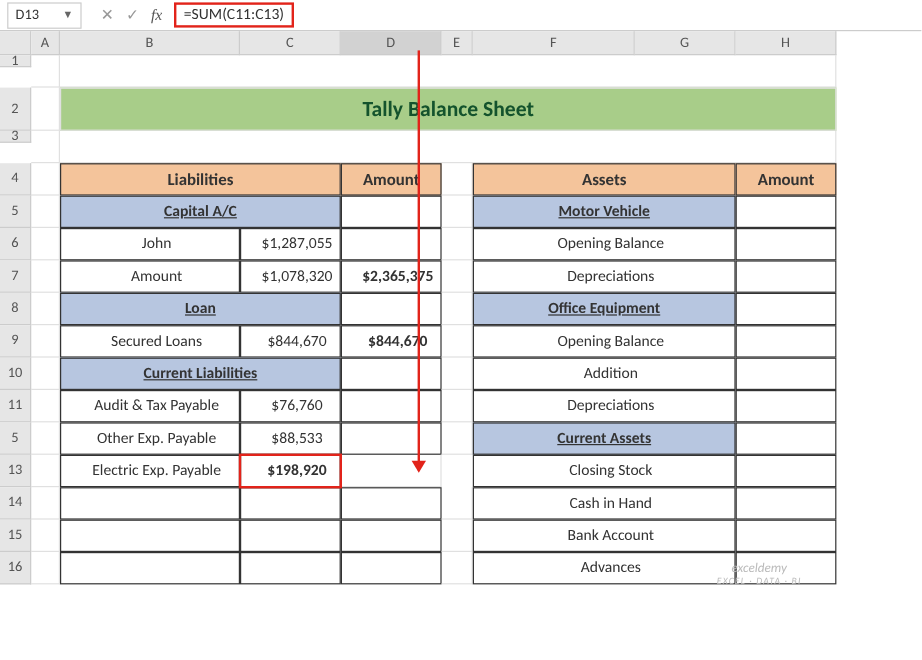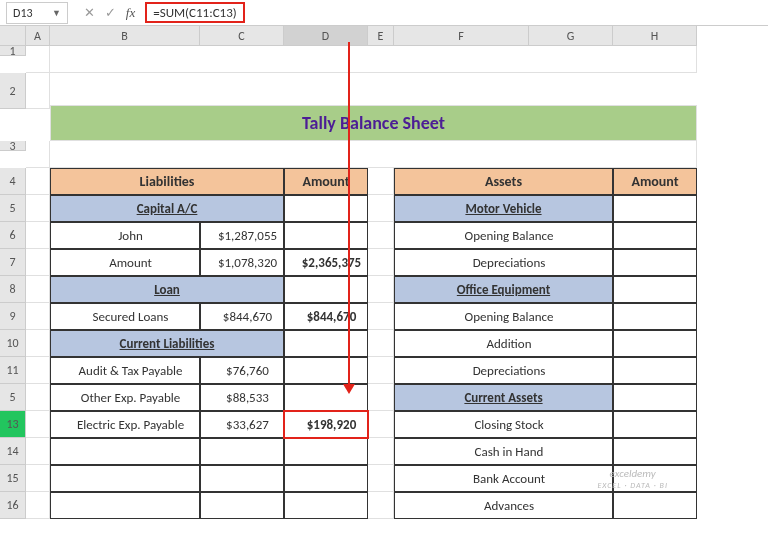--- a/index.html
+++ b/index.html
@@ -8,23 +8,23 @@
 .name-box { width: 62px; height: 22px; border: 1px solid #ccc; margin: 0 6px; padding: 2px 6px; font-size: 12px; display: flex; align-items: center; justify-content: space-between; }
 .name-box .chev { font-size: 9px; color: #666; }
 .fb-icons { display: flex; align-items: center; gap: 10px; padding: 0 10px; color: #999; }
 .fb-icons span { font-size: 13px; }
 .fx { font-style: italic; font-family: 'Times New Roman', serif; font-size: 13px; color: #555; }
 .formula-box { border: 2px solid #e2231a; padding: 1px 6px; font-size: 13px; }
 .grid { display: grid; grid-template-columns: 26px 24px 150px 84px 84px 26px 135px 84px 84px; position: relative; }
 .col-h { background: #e6e6e6; border-right: 1px solid #ccc; border-bottom: 1px solid #ccc; text-align: center; font-size: 12px; color: #555; height: 20px; line-height: 20px; }
 .col-h.sel { background: #d2d2d2; }
 .row-h { background: #e6e6e6; border-right: 1px solid #ccc; border-bottom: 1px solid #ccc; text-align: center; font-size: 12px; color: #555; display: flex; align-items: center; justify-content: center; }
-.row-h.sel { background: #22c55e; }
+.row-h.sel { background: #e5e5e5; }
 .cell { border-right: 1px solid #e0e0e0; border-bottom: 1px solid #e0e0e0; padding: 0 5px; display: flex; align-items: center; min-height: 27px; font-size: 13px; }
-.title-merge { grid-column: 3 / 10; background: #a8cd89; color: #4c1d95; font-weight: bold; font-size: 18px; justify-content: center; border: 1px solid #e0e0e0; height: 36px; margin-top: 32px; }
+.title-merge { grid-column: 3 / 10; background: #a8cd89; color: #14532d; font-weight: bold; font-size: 18px; justify-content: center; border: 1px solid #e0e0e0; height: 36px; }
 .bhdr { background: #f4c49b; font-weight: bold; justify-content: center; border: 1px solid #333 !important; font-size: 14px; }
 .sub { background: #b7c6e0; font-weight: bold; text-decoration: underline; justify-content: center; border: 1px solid #333 !important; }
 .bcell { border: 1px solid #333 !important; }
 .ctr { justify-content: center; padding-left: 16px; }
 .bold { font-weight: bold; }
 .sel-cell { outline: 2px solid #e2231a; outline-offset: -1px; z-index: 5; position: relative; }
 .arrow-line { position: absolute; left: 348px; top: 42px; width: 2px; height: 350px; background: #e2231a; z-index: 20; }
 .arrow-head { position: absolute; left: 343px; top: 384px; width: 0; height: 0; border-left: 6px solid transparent; border-right: 6px solid transparent; border-top: 10px solid #e2231a; z-index: 20; }
 .watermark { position: absolute; right: 100px; bottom: 60px; font-size: 11px; color: #bbb; font-style: italic; z-index: 30; text-align: center; }
 .watermark .sm { font-size: 8px; letter-spacing: 1px; }
@@ -144,21 +144,20 @@
   <div class="cell bcell ctr">Other Exp. Payable</div>
   <div class="cell bcell ctr">$88,533</div>
   <div class="cell bcell"></div>
   <div class="cell"></div>
   <div class="cell sub" style="grid-column:7/9">Current Assets</div>
   <div class="cell bcell"></div>
 
   <div class="row-h sel">13</div>
   <div class="cell"></div>
   <div class="cell bcell ctr">Electric Exp. Payable</div>
-  <div class="cell bcell ctr">$33,627</div>
   <div class="cell bcell ctr bold sel-cell">$198,920</div>
   <div class="cell"></div>
   <div class="cell bcell ctr" style="grid-column:7/9">Closing Stock</div>
   <div class="cell bcell"></div>
 
   <div class="row-h">14</div>
   <div class="cell"></div>
   <div class="cell bcell"></div>
   <div class="cell bcell"></div>
   <div class="cell bcell"></div>

